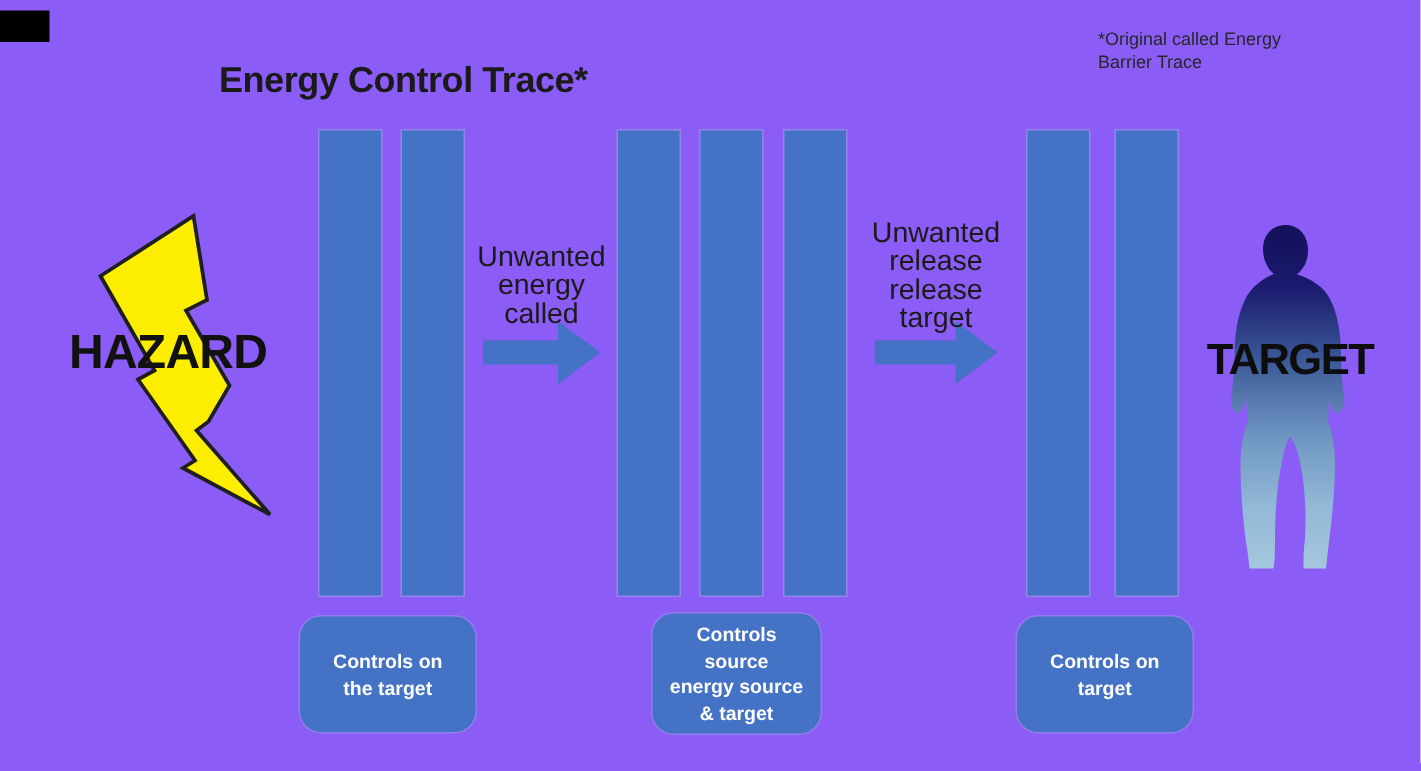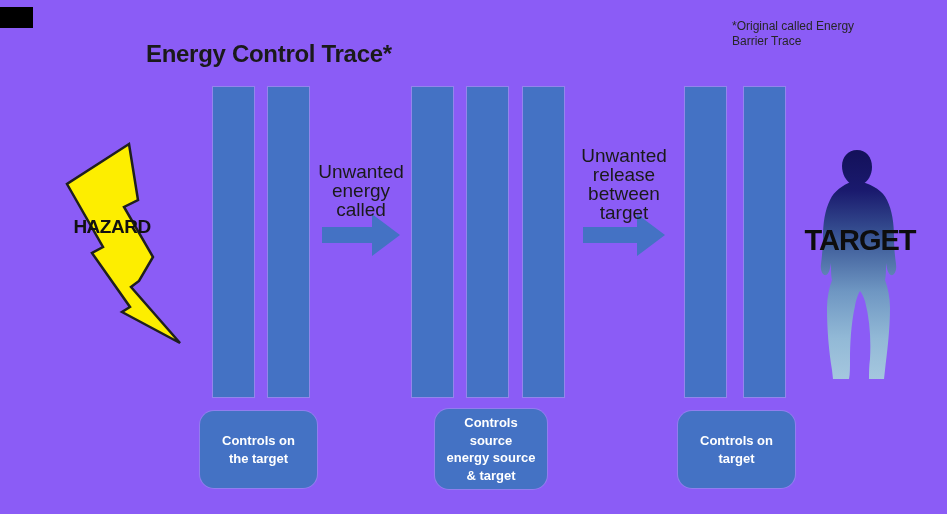--- a/index.html
+++ b/index.html
@@ -12,21 +12,21 @@
     position:absolute;left:146px;top:40px;margin:0;
     font-size:24px;font-weight:bold;letter-spacing:-0.3px;color:#1a1a1a;white-space:nowrap;
   }
   .footnote{
     position:absolute;left:732px;top:19px;width:160px;
     font-size:12px;line-height:15px;color:#262626;
   }
   .bolt-svg{position:absolute;left:55px;top:140px;width:135px;height:212px;}
   .hazard-label{
     position:absolute;left:46px;top:216px;width:132px;text-align:center;
-    font-size:19px;font-weight:bold;letter-spacing:-0.5px;color:#111;z-index:4;white-space:nowrap;
+    font-size:32px;font-weight:bold;letter-spacing:-0.5px;color:#111;z-index:4;white-space:nowrap;
   }
   .bar{
     position:absolute;top:87px;width:41px;height:310px;background:#4472C4;
     box-shadow:0 0 0 1px rgba(160,185,225,0.45);
   }
   .bar.b1{left:213px;}
   .bar.b2{left:268px;}
   .bar.b3{left:412px;}
   .bar.b4{left:467px;}
   .bar.b5{left:523px;}
@@ -92,21 +92,21 @@
     <polygon points="0,13 54,13 54,0 82,21 54,42 54,29 0,29" fill="#4472C4"></polygon>
   </svg>
 
   <div class="flow-label flow1">
     <div>Unwanted</div>
     <div>energy called</div>
   </div>
   <div class="flow-label flow2">
     <div>Unwanted</div>
     <div>release</div>
-    <div>between target</div>
+    <div>release target</div>
   </div>
 
   <div class="cbox cbox1">
     <div>Controls on</div>
     <div>the target</div>
   </div>
   <div class="cbox cbox2">
     <div>Controls</div>
     <div>source</div>
     <div>energy source</div>

